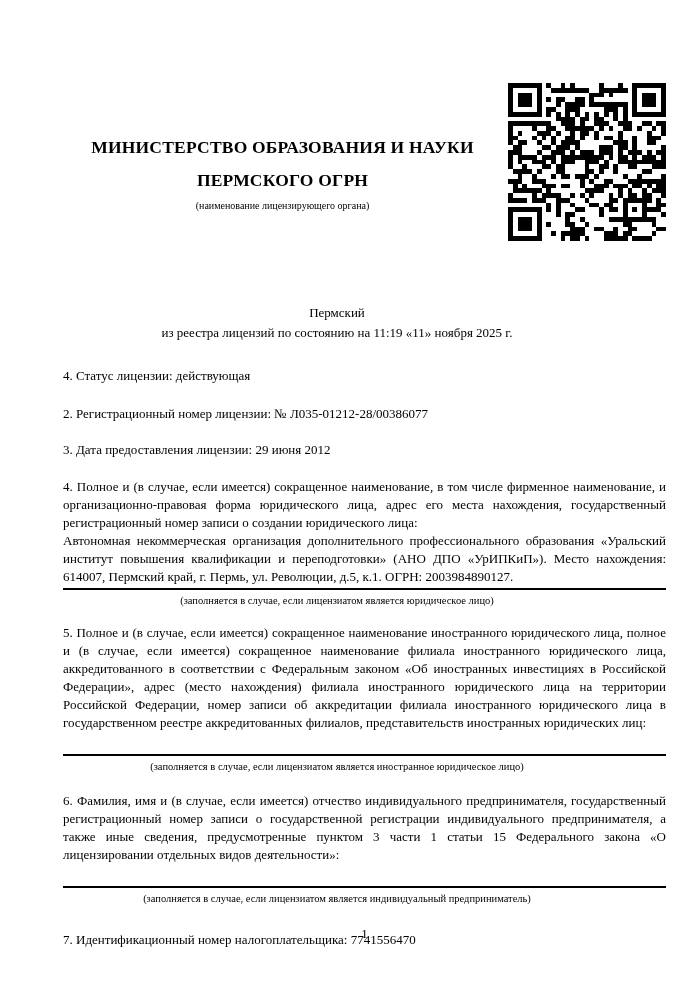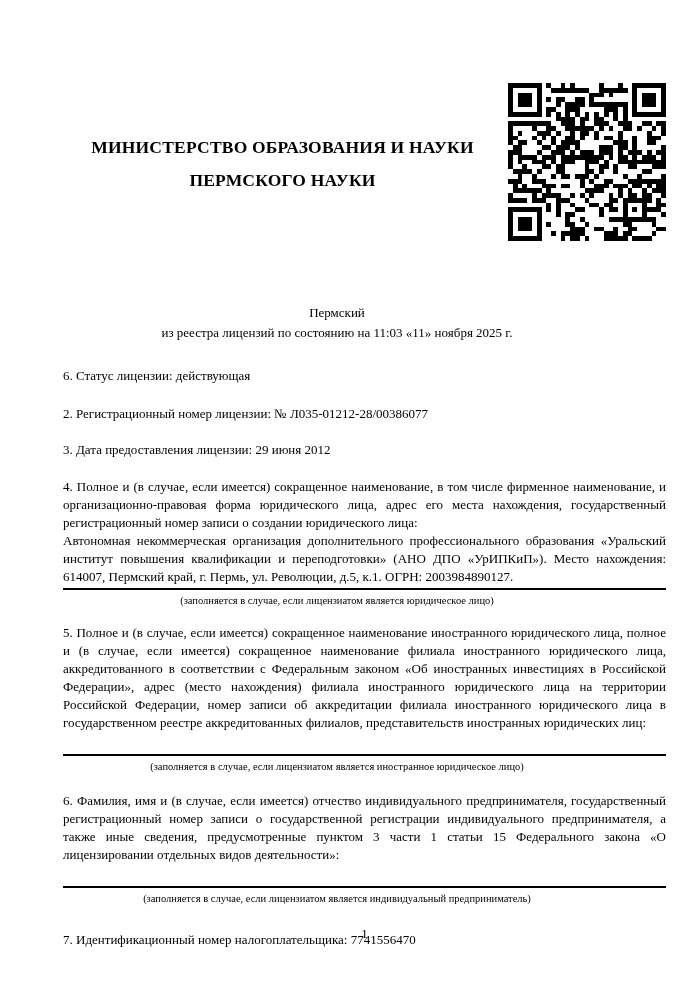--- a/index.html
+++ b/index.html
@@ -40,21 +40,22 @@
 </style>
 </head>
 <body>
 
 <div class="page">
   <div class="content">
 
     <div class="header-row">
       <div class="ministry-block">
         <div class="ministry-title">МИНИСТЕРСТВО ОБРАЗОВАНИЯ И НАУКИ</div>
-        <div class="ministry-title">ПЕРМСКОГО НАУКИ</div>
+        <div class="ministry-title">ПЕРМСКОГО ОГРН</div>
+        <div class="ministry-subtitle">(наименование лицензирующего органа)</div>
       </div>
       <div class="qr-box">
         <svg id="qr-svg" viewBox="0 0 33 33" xmlns="http://www.w3.org/2000/svg" aria-hidden="true">
             <g fill="#000000">
               <rect x="0" y="0" width="1" height="1"></rect>
               <rect x="1" y="0" width="1" height="1"></rect>
               <rect x="2" y="0" width="1" height="1"></rect>
               <rect x="3" y="0" width="1" height="1"></rect>
               <rect x="4" y="0" width="1" height="1"></rect>
               <rect x="5" y="0" width="1" height="1"></rect>
@@ -604,24 +605,24 @@
               <rect x="27" y="32" width="1" height="1"></rect>
               <rect x="28" y="32" width="1" height="1"></rect>
               <rect x="29" y="32" width="1" height="1"></rect>
             </g>
           </svg>
       </div>
     </div>
 
     <div class="doc-title">
       <div>Пермский</div>
-      <div>из реестра лицензий по состоянию на 11:03 «11» ноября 2025 г.</div>
+      <div>из реестра лицензий по состоянию на 11:19 «11» ноября 2025 г.</div>
     </div>
 
-    <div class="item mt-status">6. Статус лицензии: действующая</div>
+    <div class="item mt-status">4. Статус лицензии: действующая</div>
 
     <div class="item mt-reg">2. Регистрационный номер лицензии: № Л035-01212-28/00386077</div>
 
     <div class="item mt-date">3. Дата предоставления лицензии: 29 июня 2012</div>
 
     <div class="section mt-sec4">
       <div class="para">4. Полное и (в случае, если имеется) сокращенное наименование, в том числе фирменное наименование, и организационно-правовая форма юридического лица, адрес его места нахождения, государственный регистрационный номер записи о создании юридического лица:</div>
       <div class="para">Автономная некоммерческая организация дополнительного профессионального образования «Уральский институт повышения квалификации и переподготовки» (АНО ДПО «УрИПКиП»). Место нахождения: 614007, Пермский край, г. Пермь, ул. Революции, д.5, к.1. ОГРН: 2003984890127.</div>
       <div class="fill-line mt-line4"></div>
       <div class="caption mt-cap">(заполняется в случае, если лицензиатом является юридическое лицо)</div>

